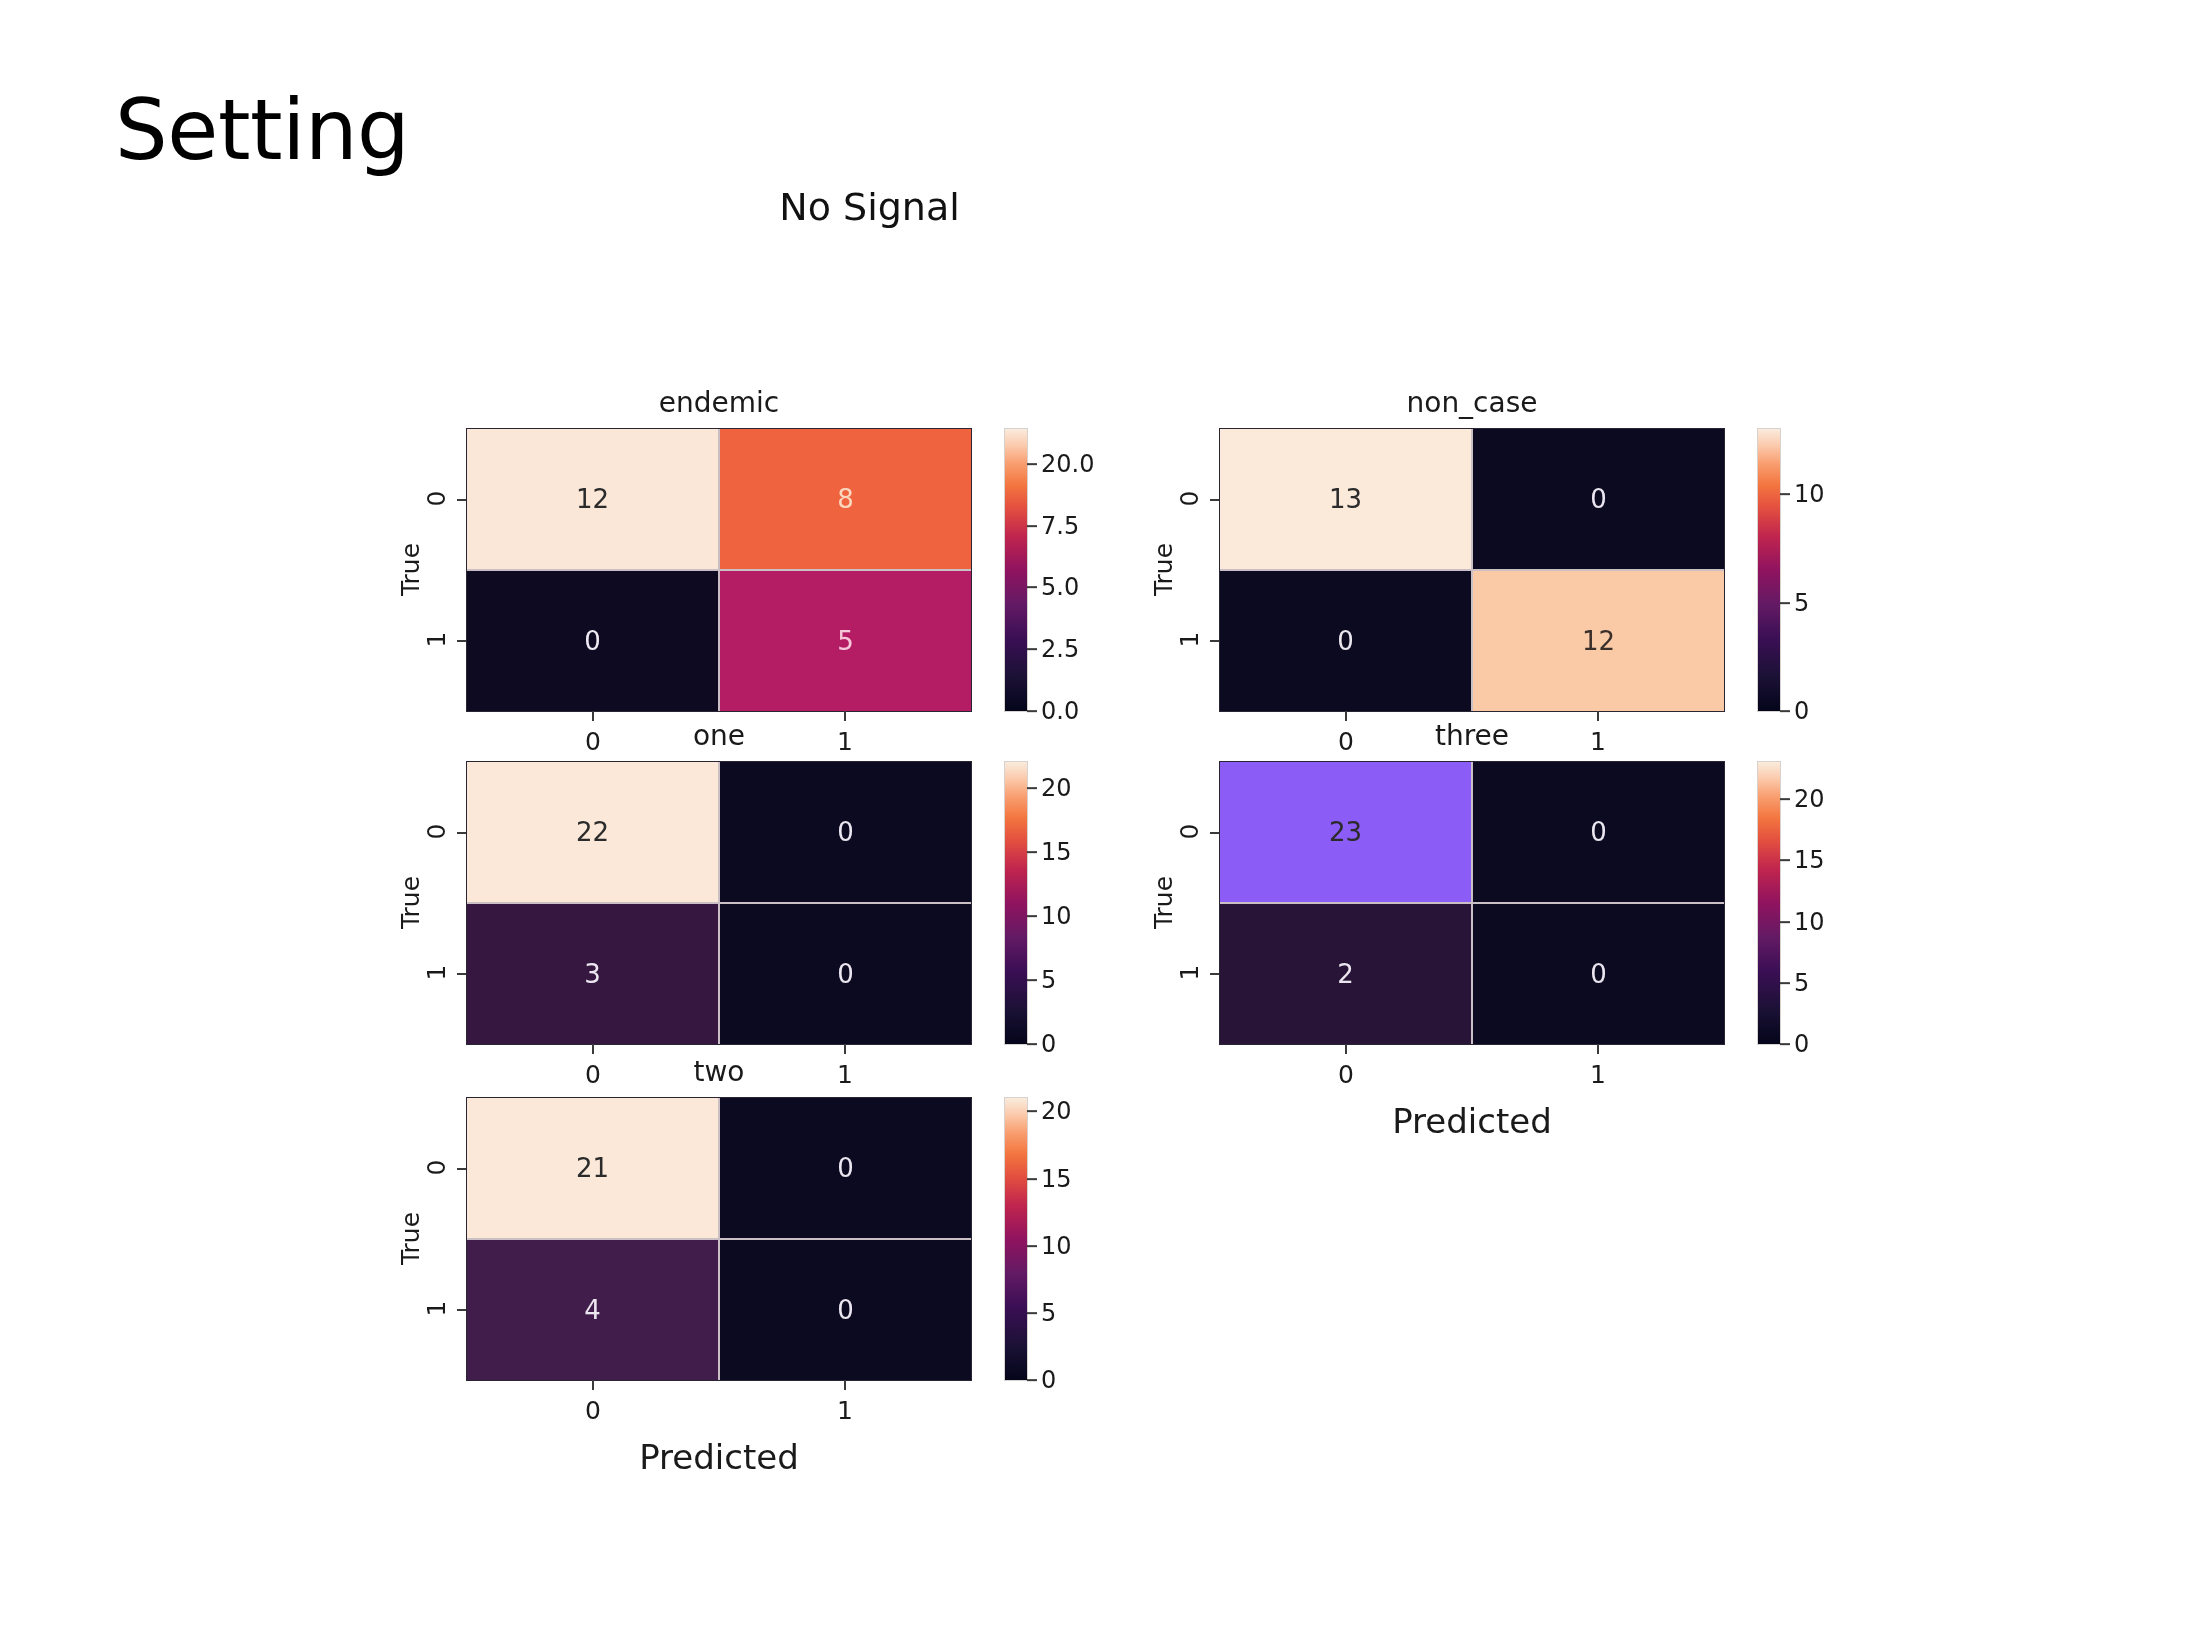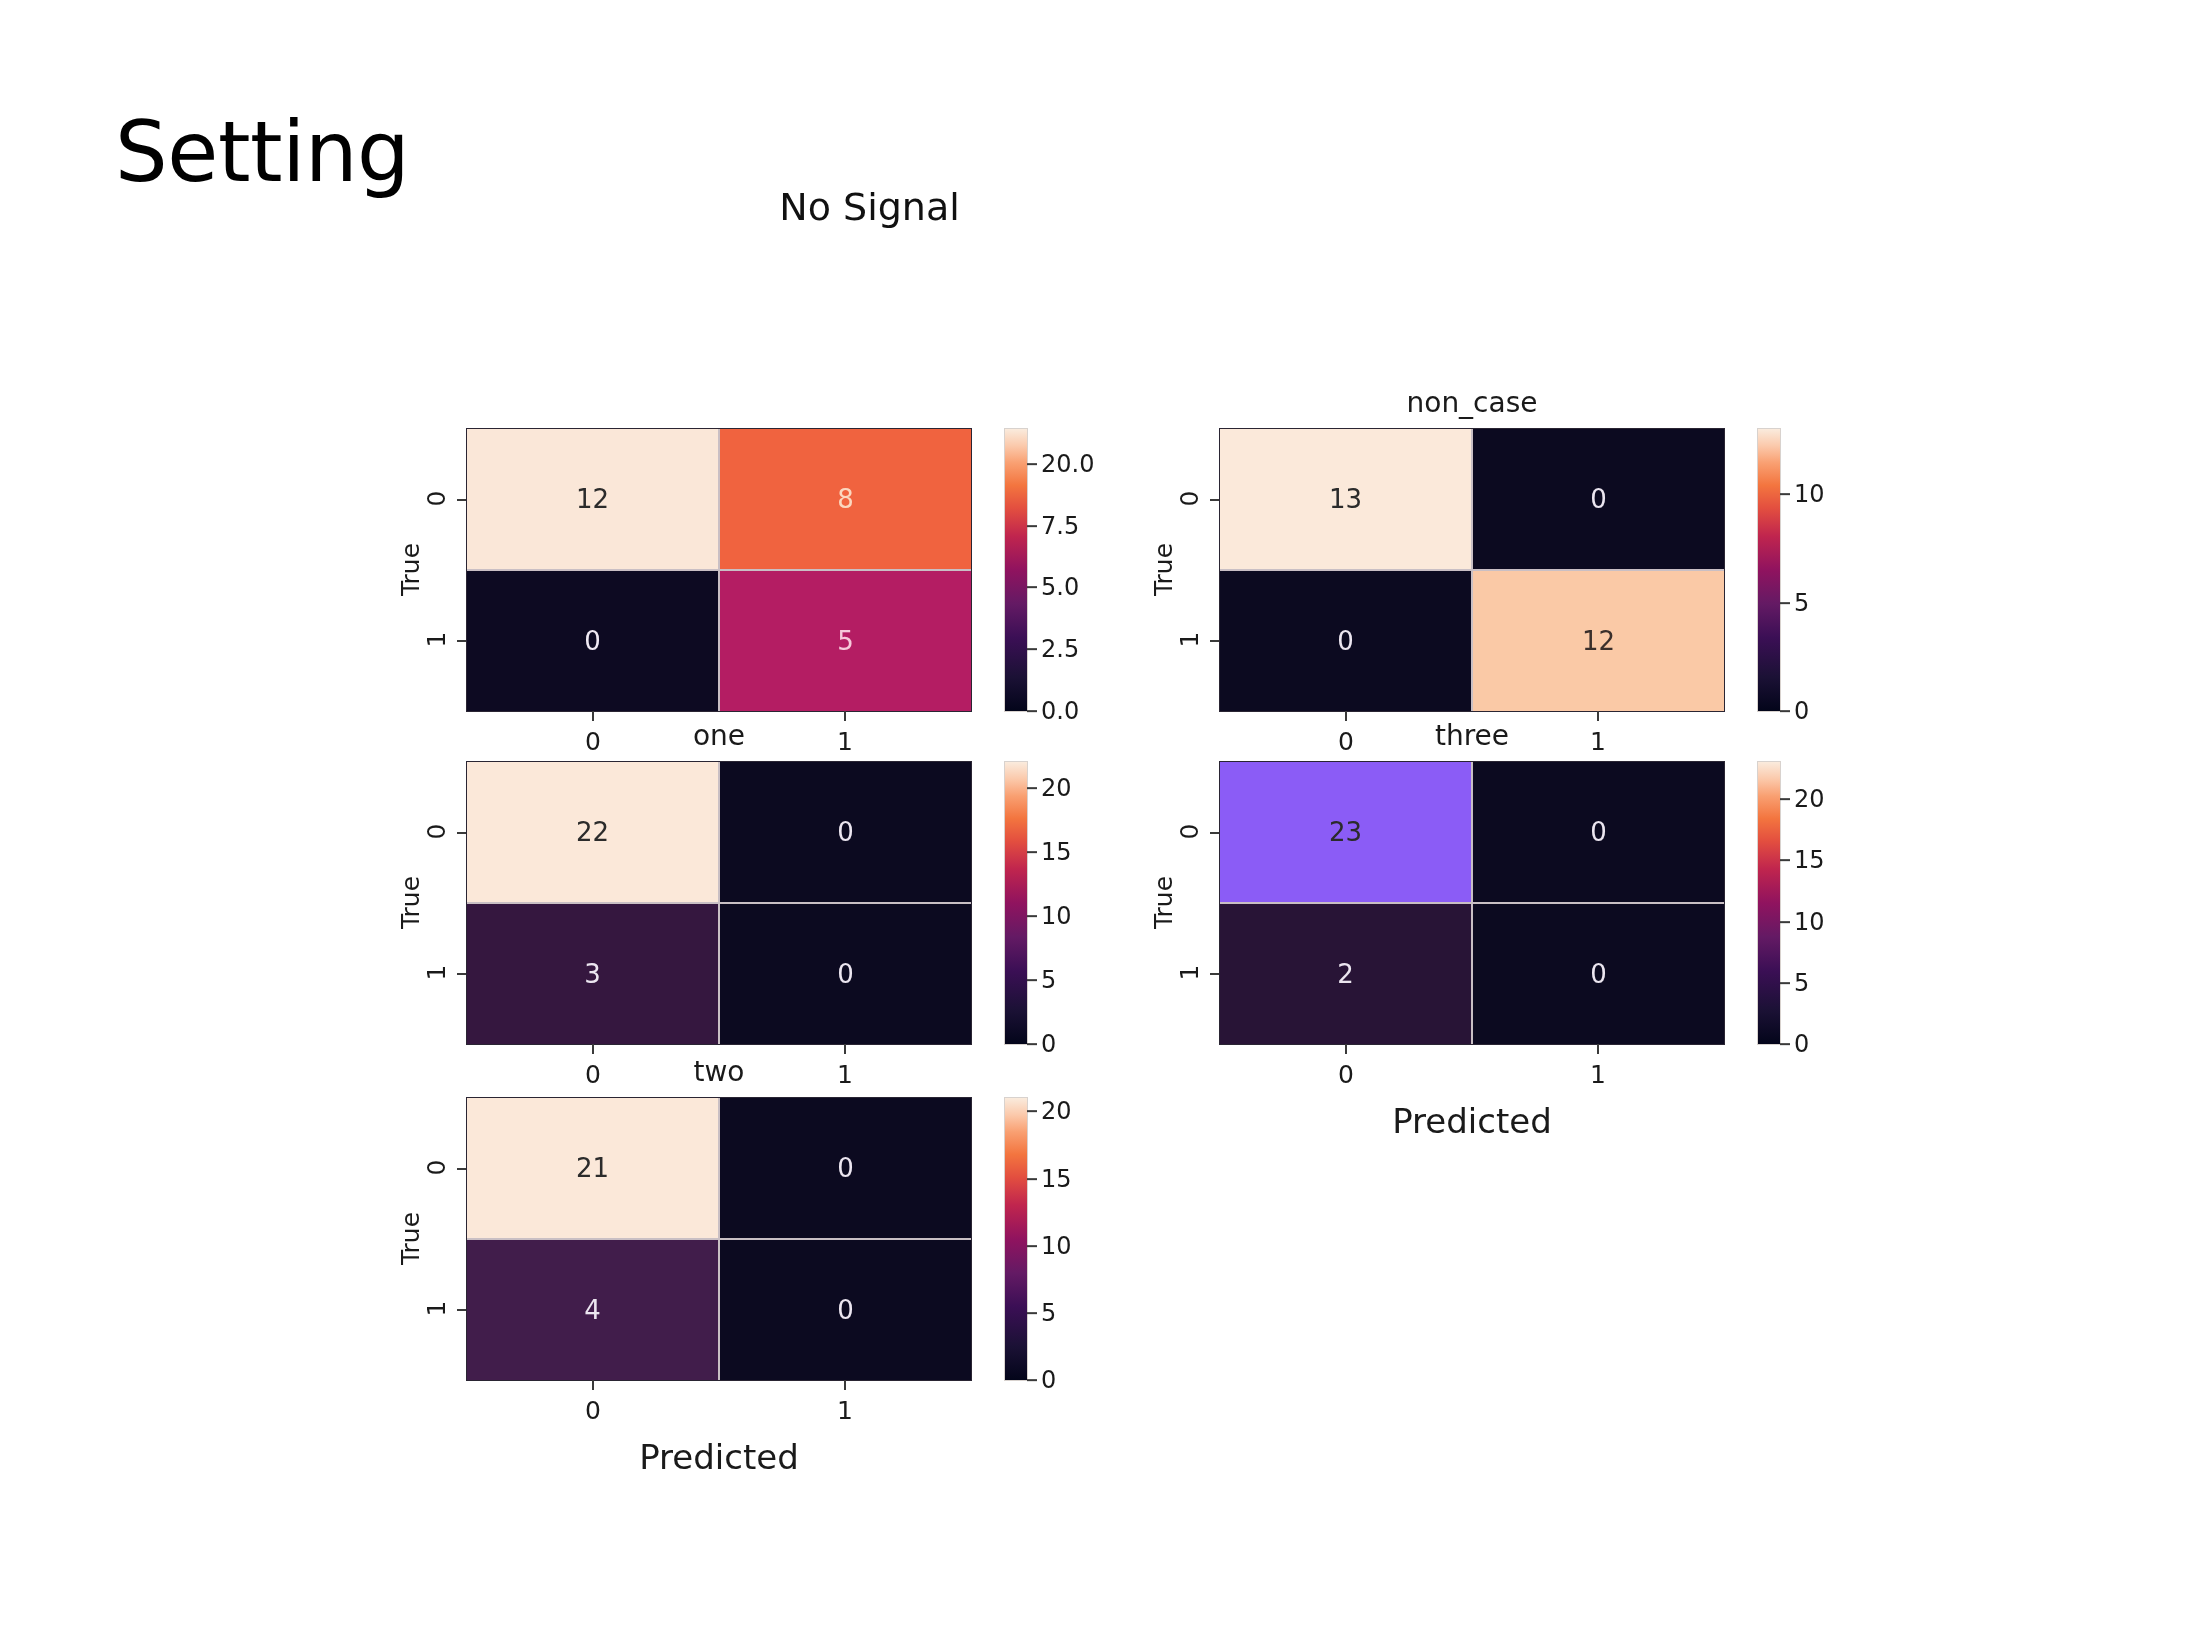--- a/index.html
+++ b/index.html
@@ -12,21 +12,21 @@
     height: 1652px;
     position: relative;
     font-family: "DejaVu Sans", sans-serif;
     overflow: hidden;
   }
 
   
   #slide-title {
     position: absolute;
     left: 115px;
-    top: 111px;
+    top: 89px;
     font-size: 83px;
     line-height: 1;
     color: #000000;
     font-weight: 400;
     letter-spacing: -0.4px;
     white-space: nowrap;
     text-align: center;
   }
   #figure-suptitle {
     position: absolute;
@@ -168,20 +168,21 @@
   }
 </style>
 </head>
 <body>
 
 <div id="slide-title">Setting</div>
 <div id="figure-suptitle">No Signal</div>
 
 <div id="figure">
     <div class="panel" style="left: 467px; top: 429px; width: 504px; height: 282px; z-index: 0;">
+      <div class="panel-title">endemic</div>
       <div class="heat">
         <div class="cell" style="background: rgb(250, 231, 216); color: rgb(43, 43, 43);">12</div>
         <div class="cell" style="background: rgb(240, 99, 63); color: rgb(251, 215, 191);">8</div>
         <div class="cell" style="background: rgb(13, 10, 34); color: rgb(240, 234, 244);">0</div>
         <div class="cell" style="background: rgb(180, 29, 99); color: rgb(246, 201, 218);">5</div>
       </div>
       <div class="ytick" style="left: -46px; top: 55px; width: 31px; text-align: center;">0</div>
       <div class="ytickmark" style="left: -10.3px; top: 70px;"></div>
       <div class="ytick" style="left: -46px; top: 196px; width: 31px; text-align: center;">1</div>
       <div class="ytickmark" style="left: -10.3px; top: 211px;"></div>

